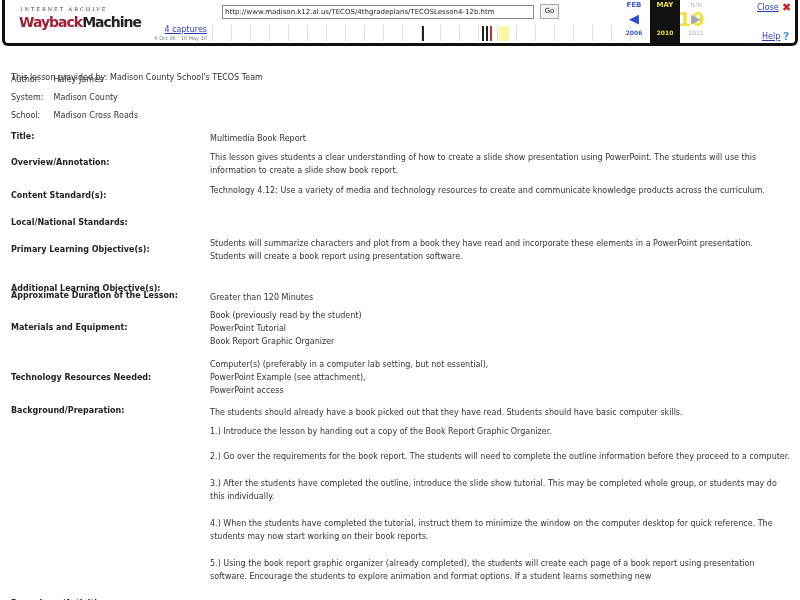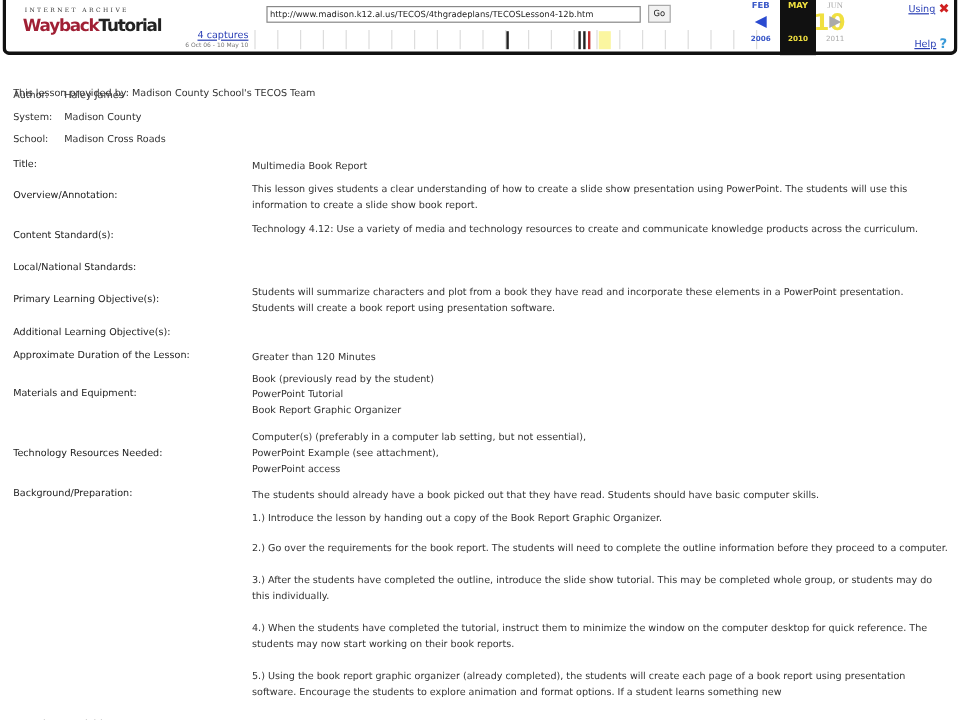--- a/index.html
+++ b/index.html
@@ -60,32 +60,32 @@
   .wb-close-x { position: absolute; left: 777px; top: 1px; font-size: 11px; font-weight: bold; color: #d02020; }
   .wb-help { position: absolute; left: 757px; top: 32px; font-size: 8px; color: #2a3fb5; text-decoration: underline; }
   .wb-help-q { position: absolute; left: 778px; top: 30px; font-size: 11px; font-weight: bold; color: #3a9ad8; }
 
   
   .content { position: absolute; left: 0; top: 50px; width: 800px; font-size: 8px; color: #333; }
   .meta-line { position: absolute; left: 11px; white-space: nowrap; }
   .meta-line .k { display: inline-block; width: 40px; }
 
   .row { position: absolute; left: 0; width: 800px; }
-  .row .label { position: absolute; left: 11px; font-weight: normal; color: #222; white-space: nowrap; text-align: center; }
+  .row .label { position: absolute; left: 11px; font-weight: bold; color: #222; white-space: nowrap; text-align: center; }
   .row .val { position: absolute; left: 210px; width: 580px; line-height: 13px; color: #333; }
   .val p { margin: 0; }
   .val .gap { margin-top: 13px; }
 </style>
 </head>
 <body>
 
 <div class="wb-bar">
   <div class="wb-logo">
     <div class="ia">INTERNET ARCHIVE</div>
-    <div class="wm"><span class="w1">Wayback</span><span class="w2">Tutorial</span></div>
+    <div class="wm"><span class="w1">Wayback</span><span class="w2">Machine</span></div>
   </div>
 
   <div class="wb-url">http://www.madison.k12.al.us/TECOS/4thgradeplans/TECOSLesson4-12b.htm</div>
   <div class="wb-go">Go</div>
 
   <div class="wb-captures">
     <a>4 captures</a>
     <div class="range">6 Oct 06 - 10 May 10</div>
   </div>
 
@@ -131,21 +131,21 @@
       <div class="day">10</div>
       <div class="yr">2010</div>
     </div>
     <div class="col next">
       <div class="mon">JUN</div>
       <div class="arrow">▶</div>
       <div class="yr">2011</div>
     </div>
   </div>
 
-  <a class="wb-close">Using</a>
+  <a class="wb-close">Close</a>
   <span class="wb-close-x">✖</span>
   <a class="wb-help">Help</a>
   <span class="wb-help-q">?</span>
 </div>
 
 <div class="content">
   <div class="meta-line" style="top:23px">This lesson provided by: Madison County School's TECOS Team</div>
   <div class="meta-line" style="top:25px">
     <span class="k">Author:</span>
     <span>Haley James</span>
@@ -177,21 +177,21 @@
   <div class="row" style="top:168px">
     <div class="label" style="top:0">Local/National Standards:</div>
   </div>
 
   <div class="row" style="top:187px">
     <div class="label" style="top:8px">Primary Learning Objective(s):</div>
     <div class="val" style="top:0">Students will summarize characters and plot from a book they have read and incorporate these elements in a PowerPoint presentation. Students will create a book report using presentation software.</div>
   </div>
 
   <div class="row" style="top:222px">
-    <div class="label" style="top:0">Additional Learning Objective(s):</div>
+    <div class="label" style="top:12px">Additional Learning Objective(s):</div>
   </div>
 
   <div class="row" style="top:241px">
     <div class="label" style="top:0">Approximate Duration of the Lesson:</div>
     <div class="val" style="top:0">Greater than 120 Minutes</div>
   </div>
 
   <div class="row" style="top:259px">
     <div class="label" style="top:14px">Materials and Equipment:</div>
     <div class="val" style="top:0">

